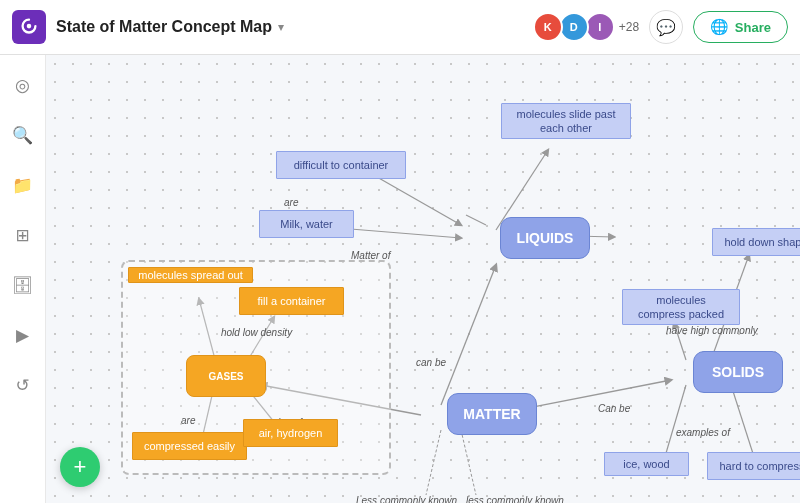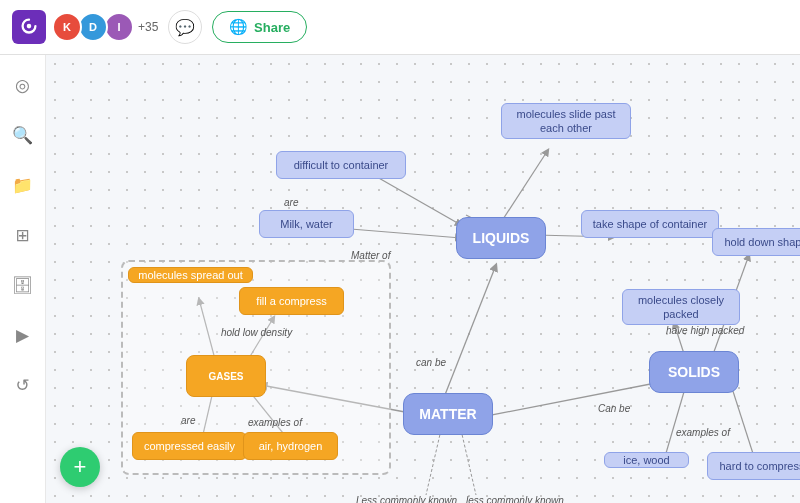--- a/index.html
+++ b/index.html
@@ -54,31 +54,31 @@
     
     #canvas {
       position: absolute; top: 55px; left: 46px; right: 0; bottom: 0;
       background-image: radial-gradient(circle, #c8c8c8 1px, transparent 1px);
       background-size: 18px 18px;
       overflow: hidden;
     }
 
     
     .node {
-      position: absolute; border-radius: 6px; display: flex; align-items: center;
+      position: absolute; border-radius: 1px; display: flex; align-items: center;
       justify-content: center; text-align: center; font-size: 11px;
       font-weight: 500; padding: 6px 10px; line-height: 1.3;
       white-space: nowrap;
     }
     .node-blue {
       background: #c5cff5; border: 1.5px solid #8fa3e8; color: #3a4a8a;
     }
     .node-blue-lg {
       background: #8fa3e8; border: 1.5px solid #6b85d4; color: #fff;
-      font-size: 14px; font-weight: 700; border-radius: 11px;
+      font-size: 14px; font-weight: 700; border-radius: 11px; margin-left: 44px;
     }
     .node-orange {
       background: #f5a623; border: 1.5px solid #e0941a; color: #fff;
     }
     .node-orange-lg {
       background: #f5a623; border: 1.5px solid #e0941a; color: #fff;
       font-size: 10px; font-weight: 700; border-radius: 8px;
     }
     .node-dashed-box {
       position: absolute; border: 2px dashed #bbb; border-radius: 8px;
@@ -106,25 +106,29 @@
 </head>
 <body>
 
 <div id="header">
   <div id="logo">
     <svg viewBox="0 0 24 24" fill="none">
       <path d="M12 4C8 4 5 7 5 11s3 7 7 7 7-3 7-7" stroke="#fff" stroke-width="2.5" stroke-linecap="round"></path>
       <circle cx="12" cy="11" r="2.5" fill="#fff"></circle>
     </svg>
   </div>
+  <div id="title-area">
+    <span id="doc-title">State of Matter Concept Map</span>
+    <span id="title-chevron">▾</span>
+  </div>
   <div id="avatars">
     <div class="avatar" style="background:#e74c3c; z-index:3;">K</div>
     <div class="avatar" style="background:#3498db; z-index:2;">D</div>
     <div class="avatar" style="background:#9b59b6; z-index:1;">I</div>
-    <span id="avatar-count">+35</span>
+    <span id="avatar-count">+28</span>
   </div>
   <button id="comment-btn">
     <span>💬</span>
   </button>
   <button id="share-btn">
     <span id="share-globe">🌐</span>
     <span>Share</span>
   </button>
 </div>
 
@@ -185,21 +189,21 @@
 
   <div class="node-dashed-box" style="left:75px; top:205px; width:270px; height:215px;"></div>
 
   <div class="edge-label" style="left:305px; top:195px;">Matter of</div>
   <div class="edge-label" style="left:238px; top:142px;">are</div>
   <div class="edge-label" style="left:175px; top:272px;">hold low density</div>
   <div class="edge-label" style="left:135px; top:360px;">are</div>
   <div class="edge-label" style="left:202px; top:362px;">examples of</div>
   <div class="edge-label" style="left:370px; top:302px;">can be</div>
   <div class="edge-label" style="left:552px; top:348px;">Can be</div>
-  <div class="edge-label" style="left:620px; top:270px;">have high packed</div>
+  <div class="edge-label" style="left:620px; top:270px;">have high commonly</div>
   <div class="edge-label" style="left:630px; top:372px;">examples of</div>
   <div class="edge-label" style="left:310px; top:440px;">Less commonly known</div>
   <div class="edge-label" style="left:420px; top:440px;">less commonly known</div>
 
   <div class="node node-blue-lg" style="left:410px; top:162px; width:90px; height:42px;">
     <span>LIQUIDS</span>
   </div>
 
   <div class="node node-blue-lg" style="left:357px; top:338px; width:90px; height:42px;">
     <span>MATTER</span>
@@ -210,60 +214,57 @@
   </div>
 
   <div class="node node-orange-lg" style="left:140px; top:300px; width:80px; height:42px;">
     <span>GASES</span>
   </div>
 
   <div class="node node-blue" style="left:455px; top:48px; width:130px; height:36px; white-space:normal; text-align:center;">
     <span>molecules slide past each other</span>
   </div>
 
-  <div class="node node-blue" style="left:535px; top:155px; width:138px; height:28px;">
-    <span>take shape of container</span>
-  </div>
 
   <div class="node node-blue" style="left:230px; top:96px; width:130px; height:28px;">
     <span>difficult to container</span>
   </div>
 
   <div class="node node-blue" style="left:213px; top:155px; width:95px; height:28px;">
     <span>Milk, water</span>
   </div>
 
   <div class="node node-blue" style="left:576px; top:234px; width:118px; height:36px; white-space:normal;">
-    <span>molecules closely packed</span>
+    <span>molecules compress packed</span>
   </div>
 
   <div class="node node-blue" style="left:666px; top:173px; width:108px; height:28px;">
     <span>hold down shape</span>
   </div>
 
-  <div class="node node-blue" style="left:558px; top:397px; width:85px; height:16px;">
+  <div class="node node-blue" style="left:558px; top:397px; width:85px; height:24px;">
     <span>ice, wood</span>
   </div>
 
   <div class="node node-blue" style="left:661px; top:397px; width:110px; height:28px;">
     <span>hard to compress</span>
   </div>
 
   <div class="node node-orange" style="left:82px; top:212px; width:125px; height:16px;">
     <span>molecules spread out</span>
   </div>
 
   <div class="node node-orange" style="left:193px; top:232px; width:105px; height:28px;">
-    <span>fill a compress</span>
+    <span>fill a container</span>
   </div>
 
   <div class="node node-orange" style="left:86px; top:377px; width:115px; height:28px;">
     <span>compressed easily</span>
   </div>
 
-  <div class="node node-orange" style="left:197px; top:377px; width:95px; height:28px;">
+  <div class="node node-orange" style="left:197px; top:364px; width:95px; height:28px;">
     <span>air, hydrogen</span>
   </div>
 </div>
 
 <div id="fab">
   <span>+</span>
 </div>
 
 </body></html>

